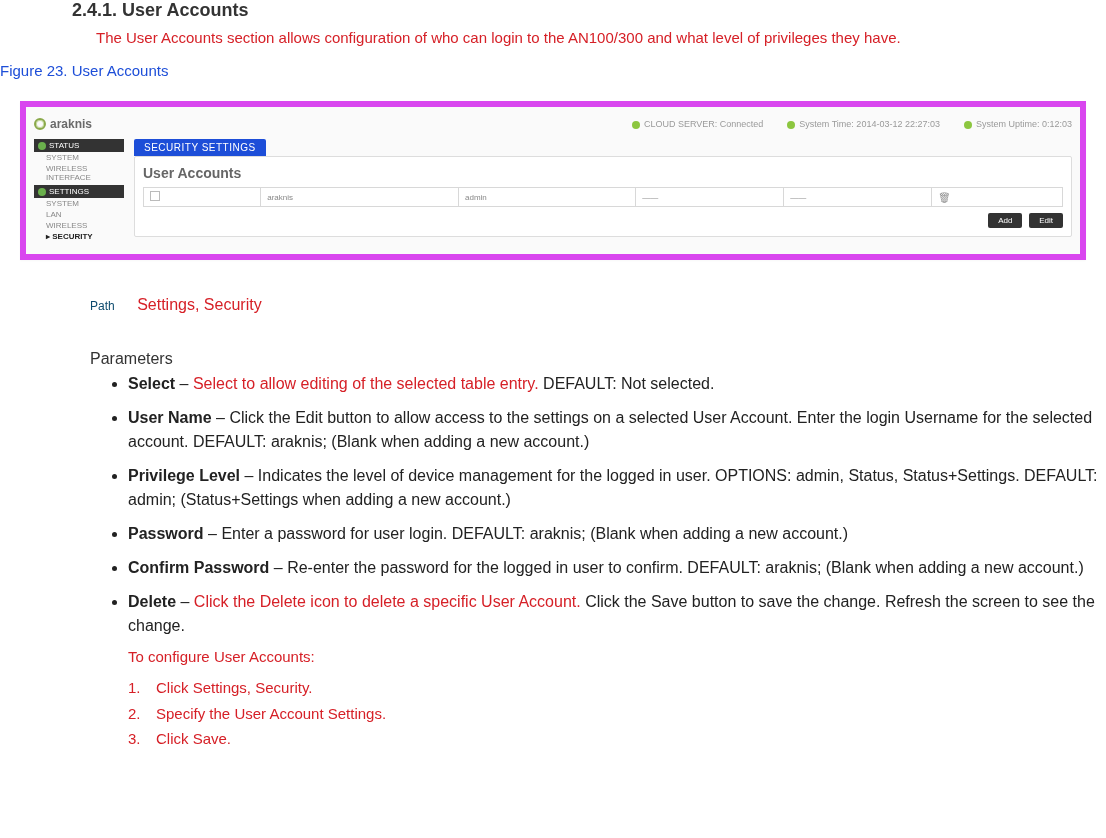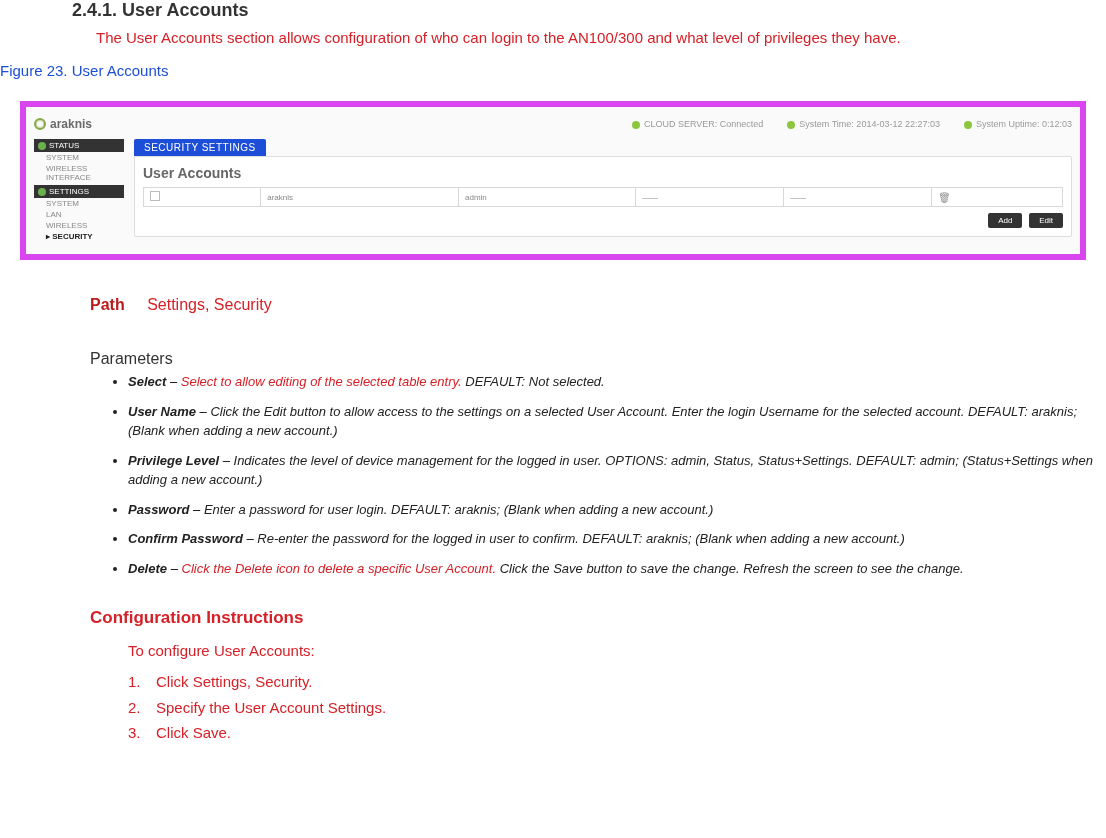--- a/index.html
+++ b/index.html
@@ -106,25 +106,25 @@
     .ss-trash { font-size:10px;color:#888; }
     .ss-buttons { text-align:right;margin-top:6px; }
     .ss-btn {
       display:inline-block;background:#333;color:#fff;
       font-size:8px;padding:3px 10px;border-radius:2px;margin-left:4px;
     }
     .ss-checkbox{display:inline-block;width:10px;height:10px;border:1px solid #bbb;background:#fff;}
 
     .content { margin-left: 90px; margin-top: 36px; color:#333; }
     .path-line { margin-bottom: 36px; }
-    .path-label { color:#b91c1c; font-weight:bold; font-size:16px; margin-right:18px; }
+    .path-label { color:#0c4a6e; font-weight:normal; font-size:12px; margin-right:18px; }
     .path-value { color:#d62027; font-size:16px; }
     .params-heading { font-weight:normal; font-size:16px; color:#333; margin-bottom:4px; }
     ul.params { list-style: disc; padding-left: 38px; }
-    ul.params li { font-size:13px; line-height:1.5; margin-bottom:10px; color:#222;font-style:italic; }
+    ul.params li { font-size:16px; line-height:1.5; margin-bottom:10px; color:#222; }
     ul.params li b { font-weight:bold; }
     .red-inline { color:#d62027; }
     .config-heading { color:#d62027; font-weight:bold; font-size:17px; margin-top:30px; margin-bottom:14px; }
     .config-intro { color:#d62027; font-size:15px; margin-left:38px; margin-bottom:10px; }
     ol.config-steps { list-style:none; padding-left:38px; counter-reset: step; }
     ol.config-steps li {
       color:#d62027; font-size:15px; line-height:1.7;
       counter-increment: step;
     }
     ol.config-steps li::before {
@@ -212,20 +212,19 @@
       <b>Password</b><span> – Enter a password for user login. DEFAULT: araknis; (Blank when adding a new account.)</span>
     </li>
     <li>
       <b>Confirm Password</b><span> – Re-enter the password for the logged in user to confirm. DEFAULT: araknis; (Blank when adding a new account.)</span>
     </li>
     <li>
       <b>Delete</b> – <span class="red-inline">Click the Delete icon to delete a specific User Account.</span><span> Click the Save button to save the change. Refresh the screen to see the change.</span>
     </li>
   </ul>
 
-  <div class="config-heading">Configuration Instructions</div>
   <div class="config-intro">To configure User Accounts:</div>
   <ol class="config-steps">
     <li>Click Settings, Security.</li>
     <li>Specify the User Account Settings.</li>
     <li>Click Save.</li>
   </ol>
 </div>
 
 </body></html>

